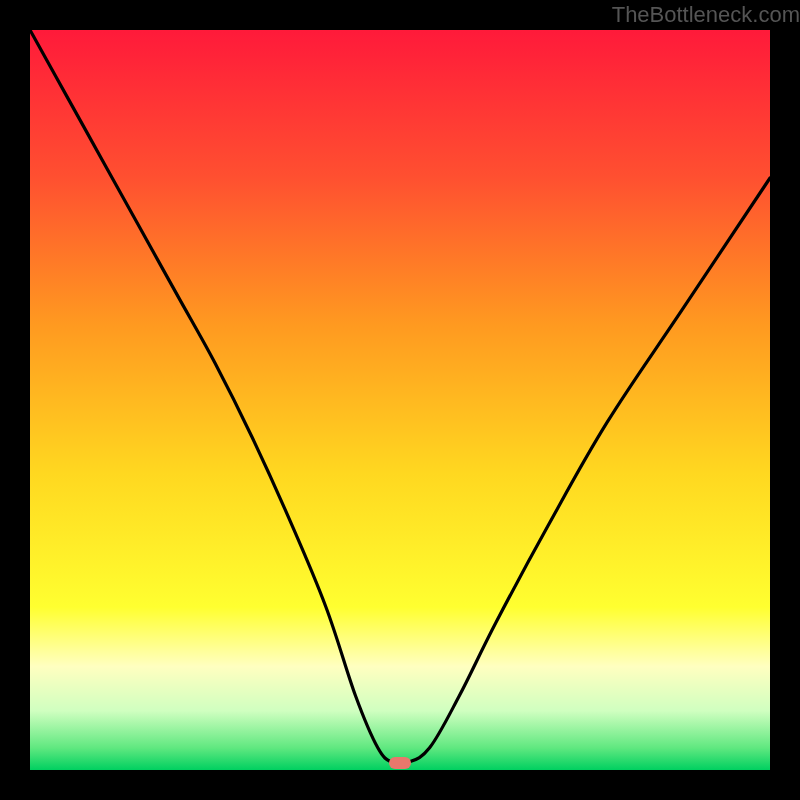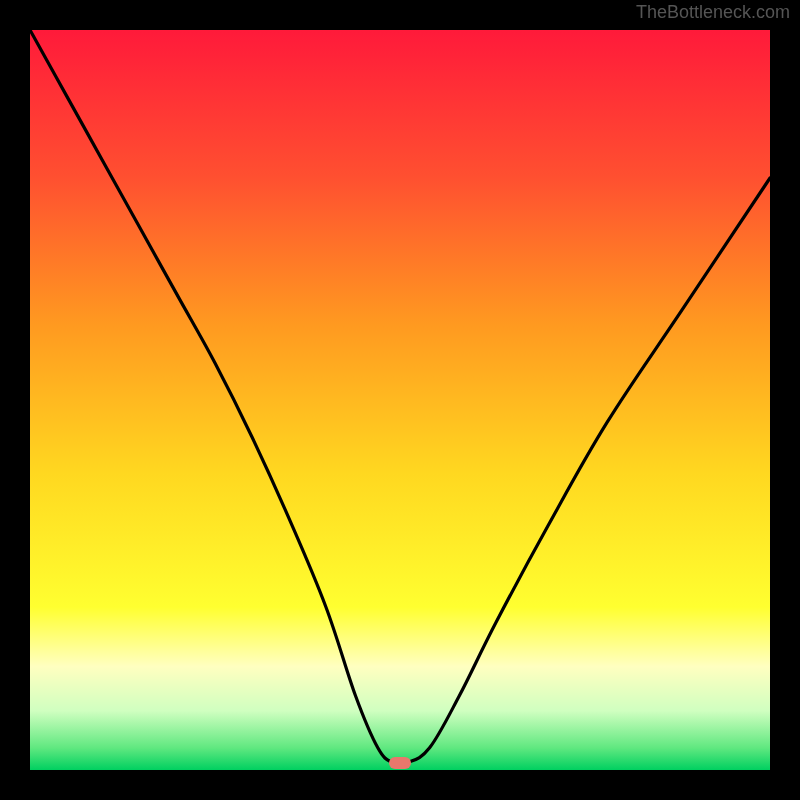--- a/index.html
+++ b/index.html
@@ -14,23 +14,23 @@
   .chart-container {
     position: absolute;
     top: 0;
     left: 0;
     width: 800px;
     height: 800px;
   }
   .watermark {
     position: absolute;
     top: 2px;
-    right: 10px;
+    right: 0;
     color: #555;
-    font-size: 18px;
+    font-size: 22px;
     font-weight: 500;
     font-family: Arial, sans-serif;
     z-index: 10;
   }
   .plot-area {
     position: absolute;
     left: 30px;
     top: 30px;
     width: 740px;
     height: 740px;

